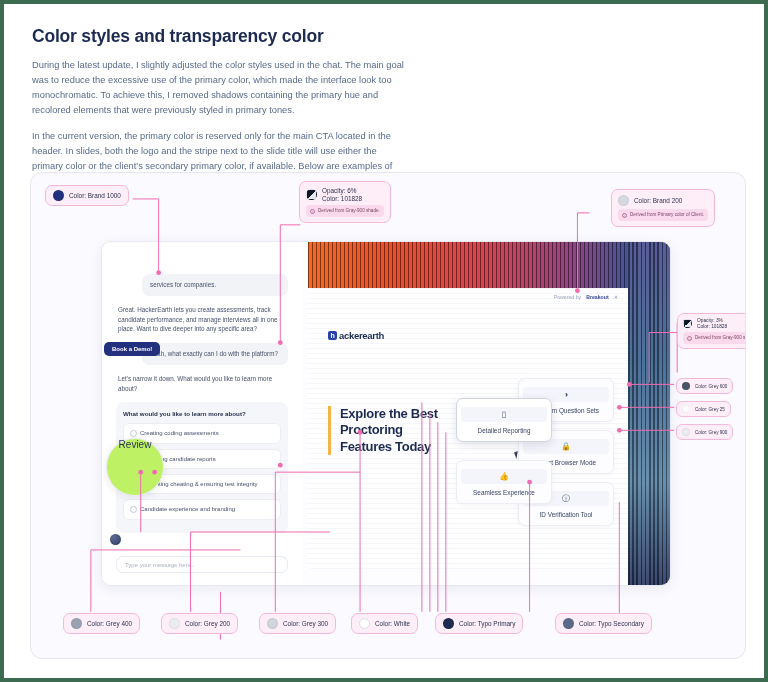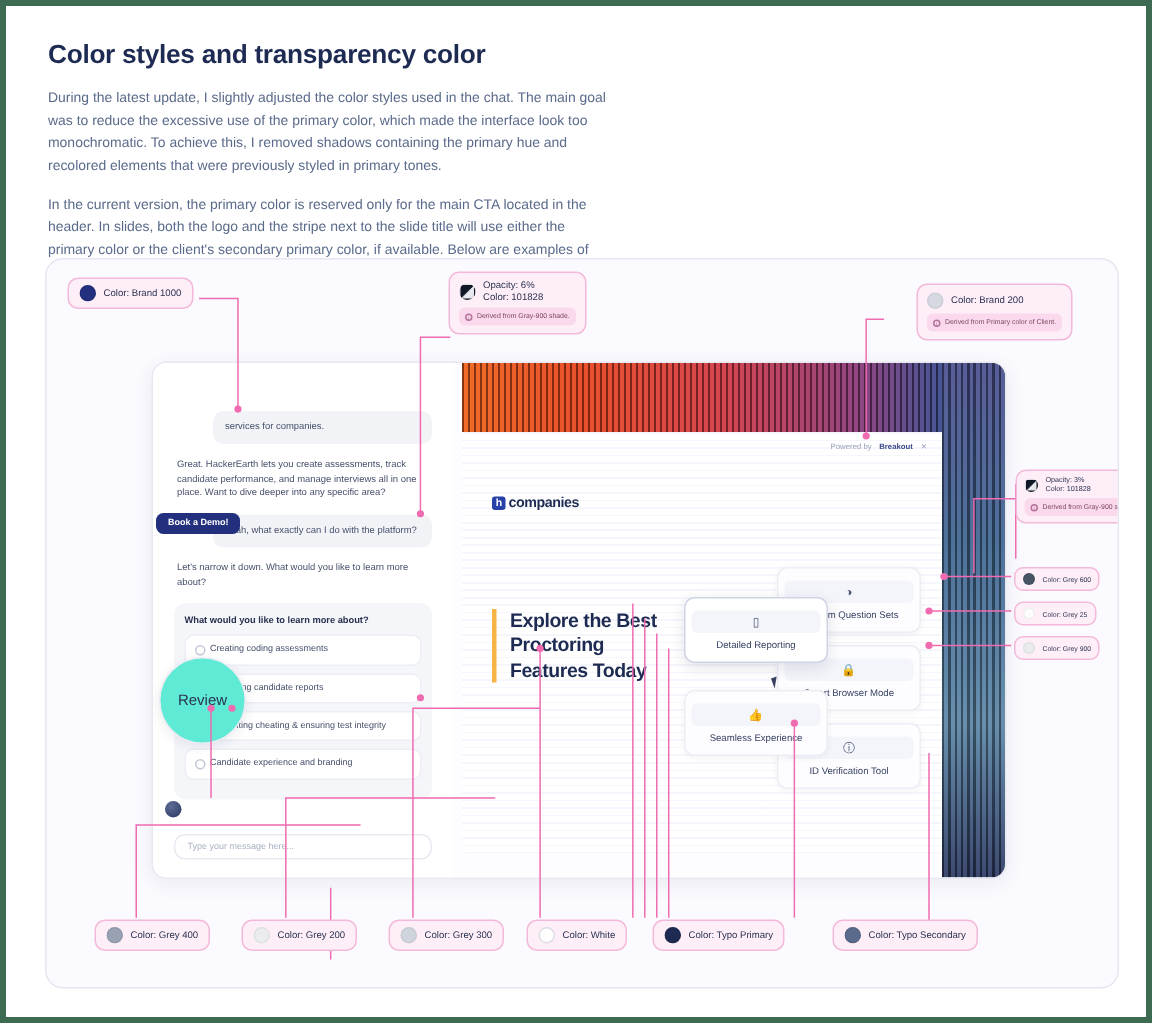--- a/index.html
+++ b/index.html
@@ -123,24 +123,24 @@
     left: 8px; bottom: 40px;
     width: 11px; height: 11px;
     border-radius: 50%;
     background: radial-gradient(circle at 35% 30%, #5d6b94, #2c3760);
   }
   .lens {
     position: absolute;
     left: 4px; top: 196px;
     width: 58px; height: 58px;
     border-radius: 50%;
-    background: #5eead4;
+    background: #bef264;
     border: 1px solid #ececf4;
     box-shadow: 0 2px 8px rgba(30,35,70,.09);
-    display: flex; align-items: center; justify-content: center;
+    display: flex; align-items: flex-start; justify-content: center;
     z-index: 13;
   }
   .lens span { font-size: 10px; color: #2b3352; font-weight: 500; }
 
   
   .slide-pane {
     flex: 1;
     position: relative;
     background: #fdfdff;
     overflow: hidden;
@@ -376,21 +376,21 @@
 
       <div class="slide-card">
         <div class="breakout-bar">
           <span>Powered by</span>
           <b>Breakout</b>
           <span>✕</span>
         </div>
 
         <div class="brand-logo">
           <span class="mark">h</span>
-          <span>companies</span>
+          <span>ackerearth</span>
         </div>
 
         <div class="slide-headline">Explore the Best Proctoring Features Today</div>
 
         <div class="feature-col">
           <div class="feature-card active">
             <div class="feature-icon">▯</div>
             <div class="feature-label">Detailed Reporting</div>
             <div class="cursor"></div>
           </div>

